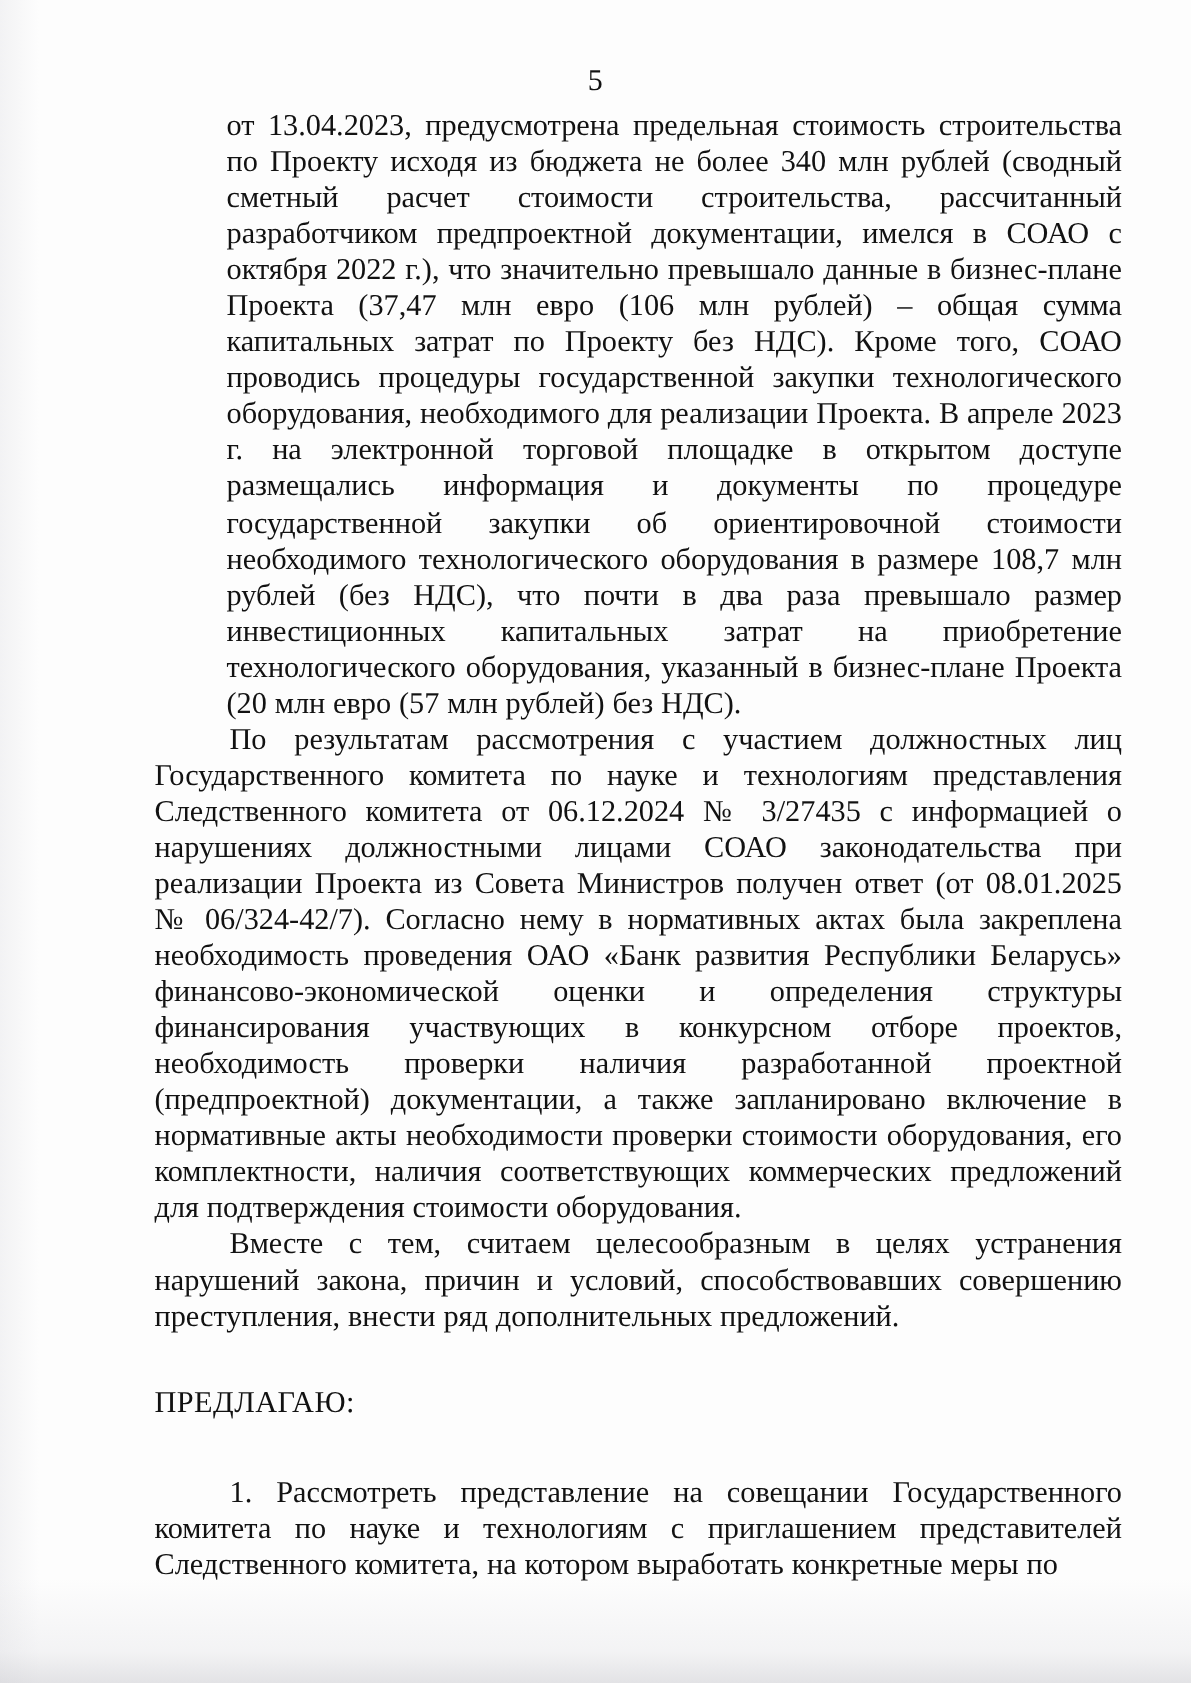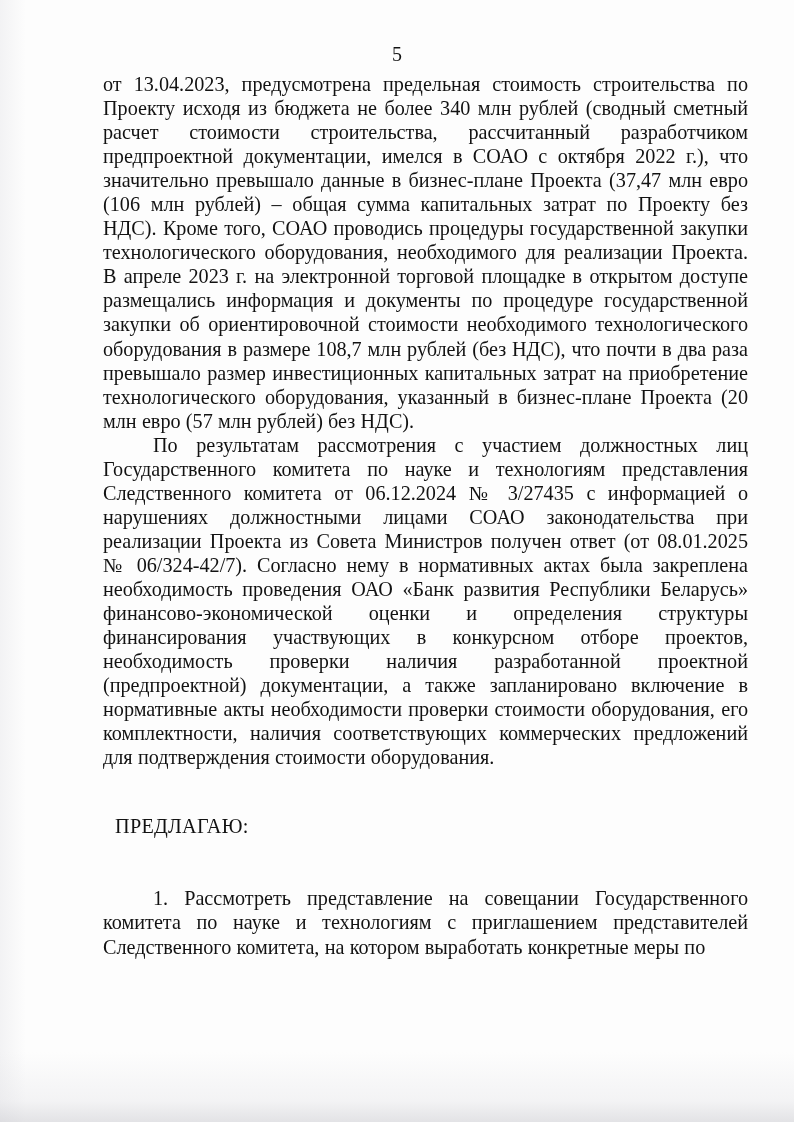--- a/index.html
+++ b/index.html
@@ -63,23 +63,24 @@
     text-align: justify;
     text-justify: inter-word;
     hyphens: none;
     word-spacing: 0.2px;
   }
   p.para.indent {
     text-indent: 50px;
   }
   p.para.noindent {
     text-indent: 0;
+    margin-left: 48px;
   }
   .heading {
-    margin: 12px;
+    margin: 0;
     font-size: 20.2px;
     line-height: 24.05px;
     text-align: left;
     text-indent: 0;
     letter-spacing: 0.3px;
   }
   .gap-before-heading { height: 33px; }
   .gap-after-heading  { height: 36px; }
 </style>
 </head>
@@ -90,20 +91,21 @@
   <div class="scan-edge-left"></div>
 
   <div class="page-number">5</div>
 
   <div class="content">
 
     <p class="para noindent">от 13.04.2023, предусмотрена предельная стоимость строительства по Проекту исходя из бюджета не более 340 млн рублей (сводный сметный расчет стоимости строительства, рассчитанный разработчиком предпроектной документации, имелся в СОАО с октября 2022 г.), что значительно превышало данные в бизнес-плане Проекта (37,47 млн евро (106 млн рублей) – общая сумма капитальных затрат по Проекту без НДС). Кроме того, СОАО проводись процедуры государственной закупки технологического оборудования, необходимого для реализации Проекта. В апреле 2023 г. на электронной торговой площадке в открытом доступе размещались информация и документы по процедуре государственной закупки об ориентировочной стоимости необходимого технологического оборудования в размере 108,7 млн рублей (без НДС), что почти в два раза превышало размер инвестиционных капитальных затрат на приобретение технологического оборудования, указанный в бизнес-плане Проекта (20 млн евро (57 млн рублей) без НДС).</p>
 
     <p class="para indent">По результатам рассмотрения с участием должностных лиц Государственного комитета по науке и технологиям представления Следственного комитета от 06.12.2024 № 3/27435 с информацией о нарушениях должностными лицами СОАО законодательства при реализации Проекта из Совета Министров получен ответ (от 08.01.2025 № 06/324-42/7). Согласно нему в нормативных актах была закреплена необходимость проведения ОАО «Банк развития Республики Беларусь» финансово-экономической оценки и определения структуры финансирования участвующих в конкурсном отборе проектов, необходимость проверки наличия разработанной проектной (предпроектной) документации, а также запланировано включение в нормативные акты необходимости проверки стоимости оборудования, его комплектности, наличия соответствующих коммерческих предложений для подтверждения стоимости оборудования.</p>
 
+    <p class="para indent">Вместе с тем, считаем целесообразным в целях устранения нарушений закона, причин и условий, способствовавших совершению преступления, внести ряд дополнительных предложений.</p>
 
 
     <div class="gap-before-heading"></div>
 
     <p class="heading">ПРЕДЛАГАЮ:</p>
 
     <div class="gap-after-heading"></div>
 
     <p class="para indent">1. Рассмотреть представление на совещании Государственного комитета по науке и технологиям с приглашением представителей Следственного комитета, на котором выработать конкретные меры по</p>
 

